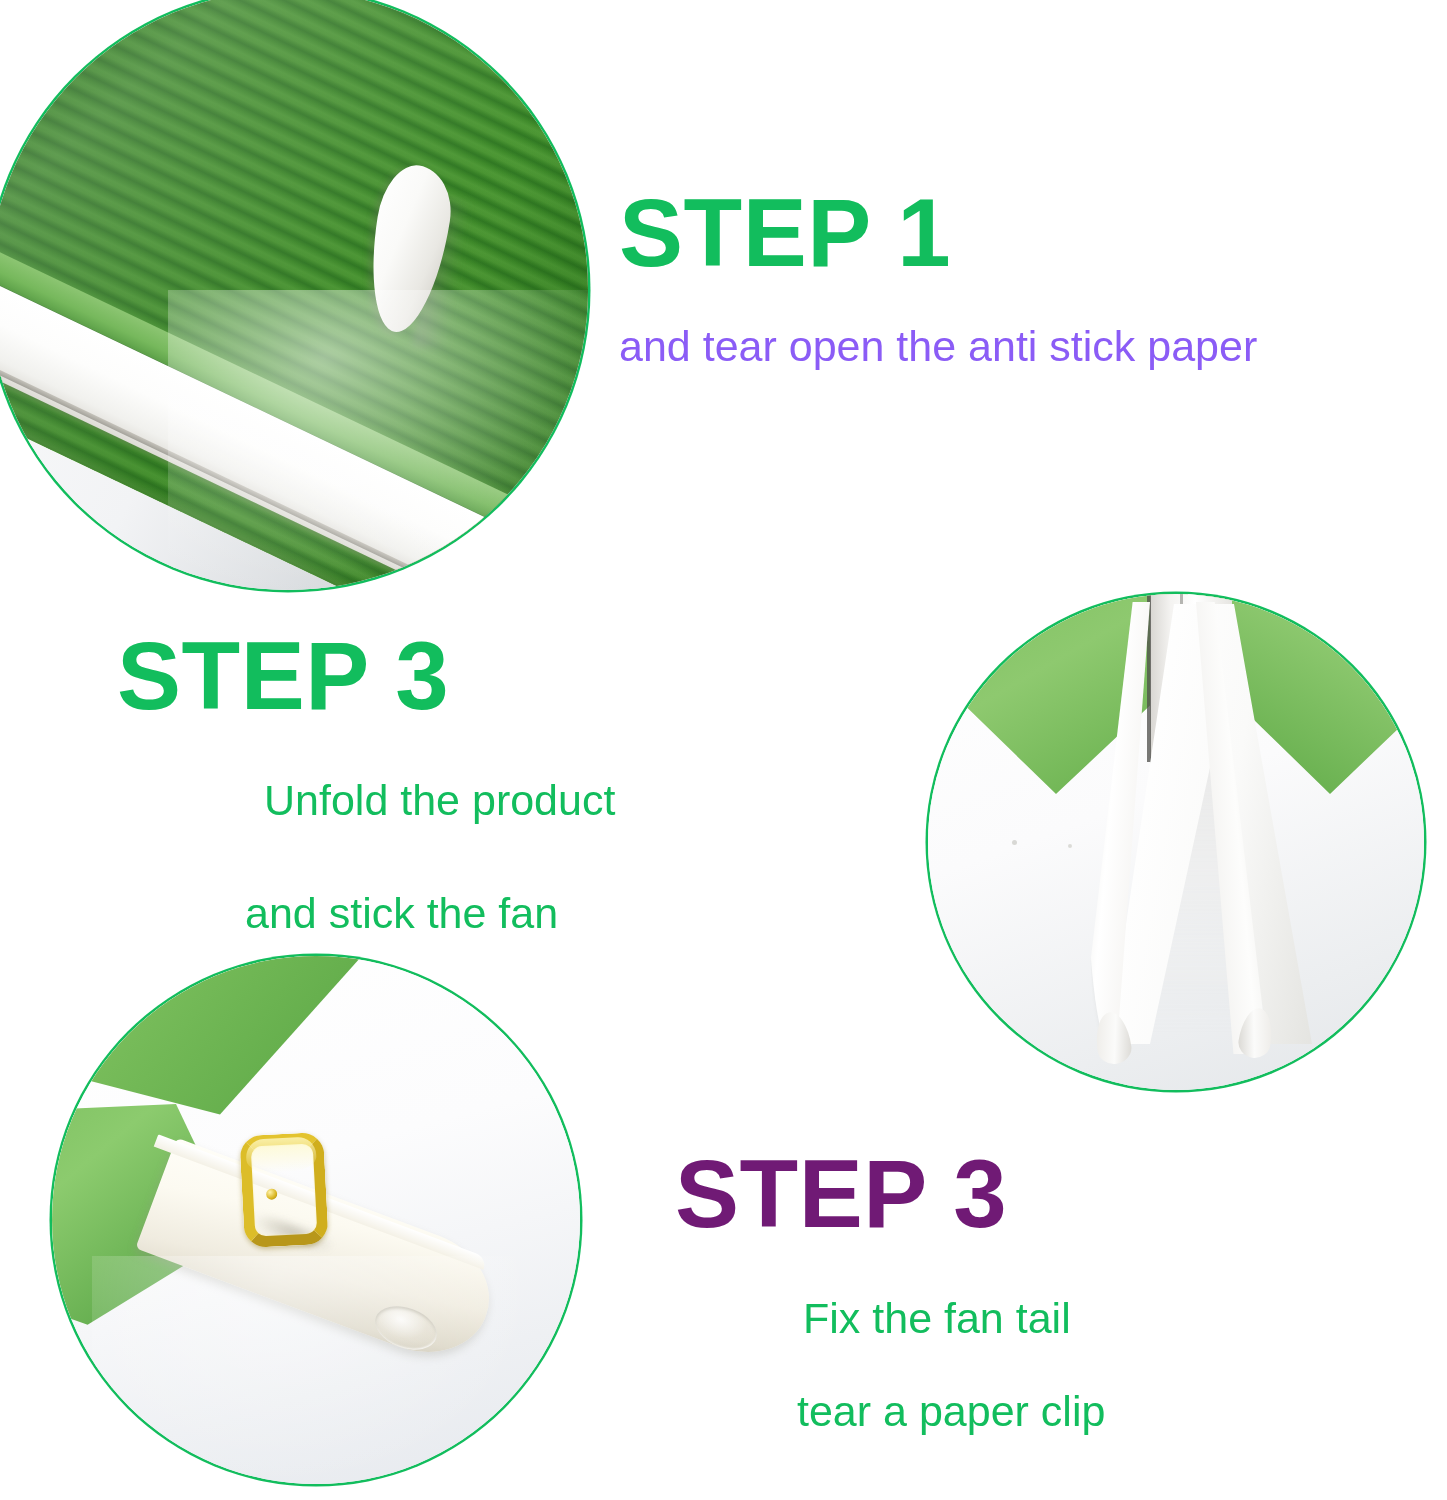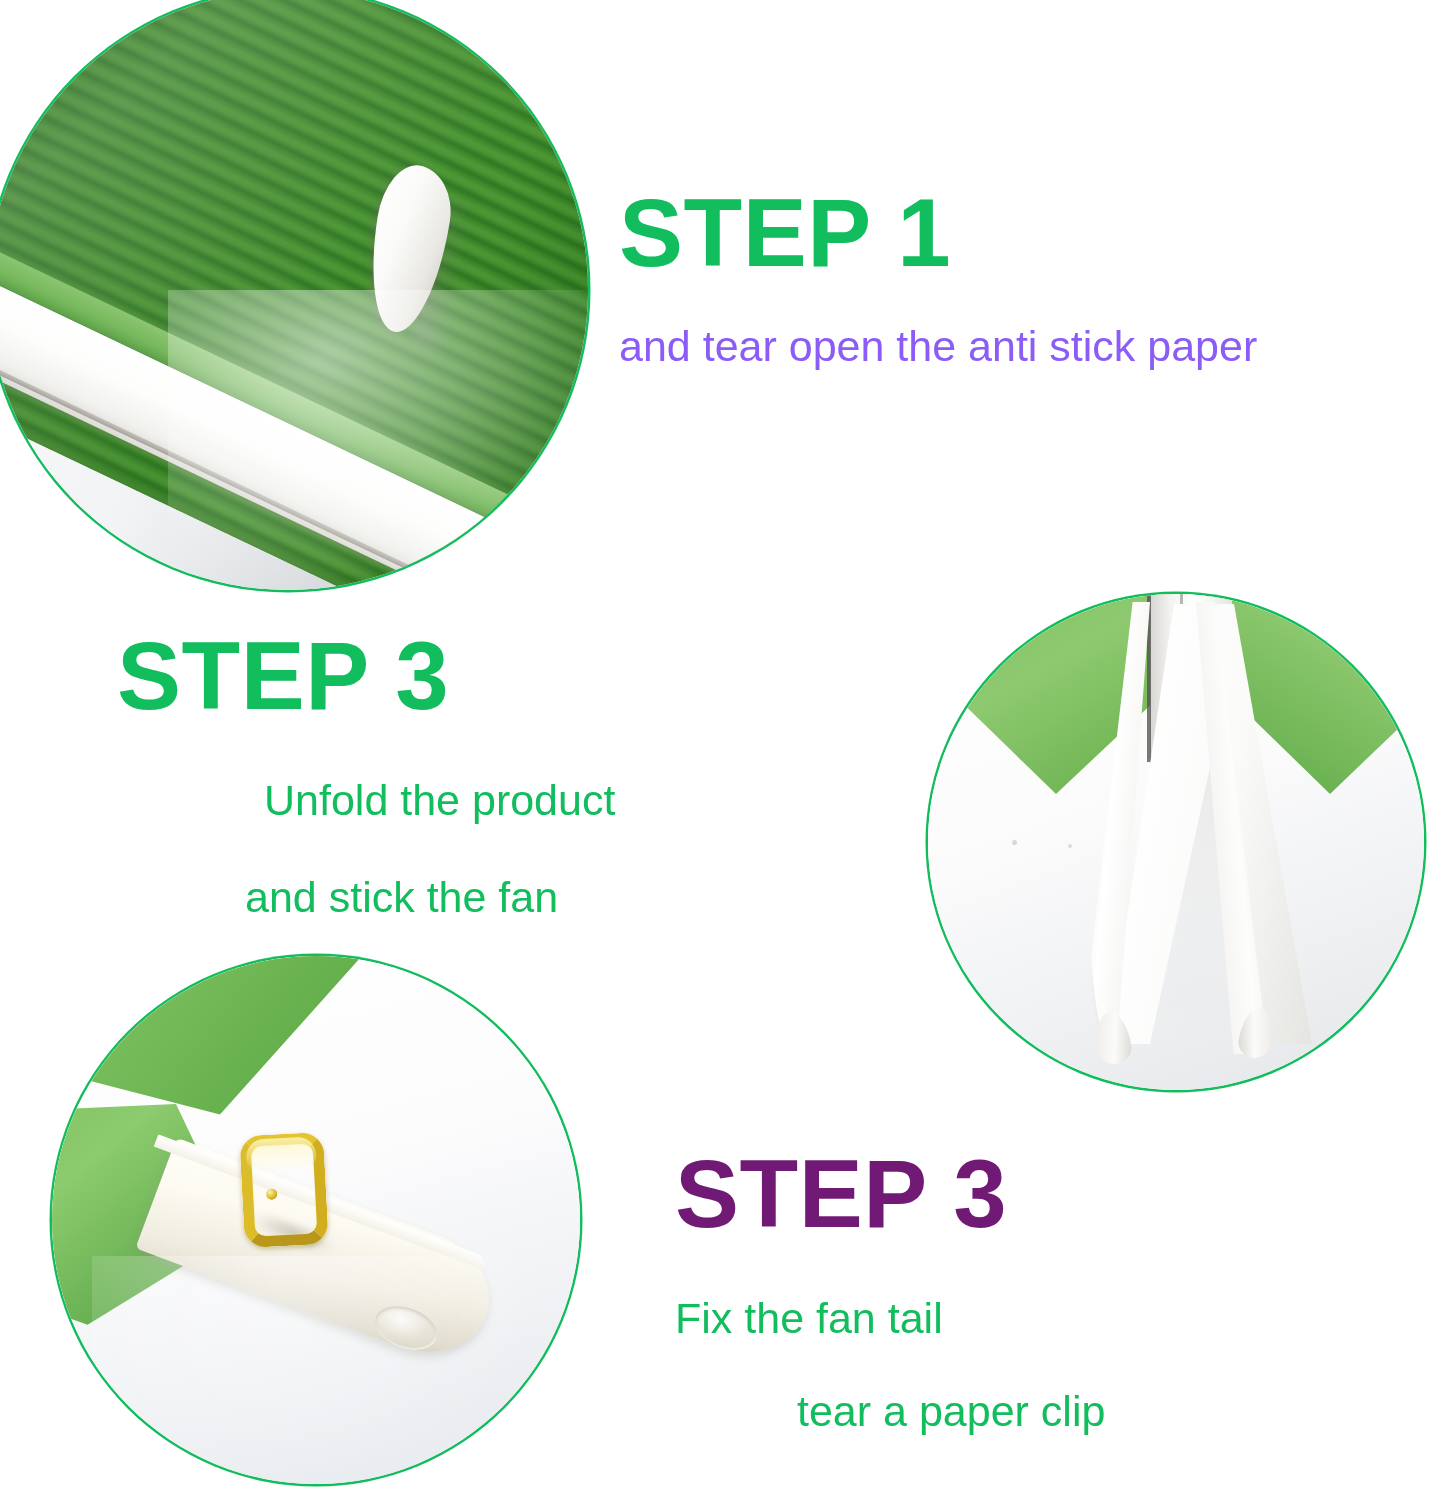--- a/index.html
+++ b/index.html
@@ -292,27 +292,27 @@
   #step-1 .step-title { font-size:96px; }
   #step-1 .step-line  { font-size:43px; line-height:1.0; }
   #step-1 .l1 { margin-top:52px; }
   #step-1 .l2 { margin-top:44px; }
 
   
   #step-2 { left:117px; top:628px; text-align:left; }
   #step-2 .step-title { font-size:96px; }
   #step-2 .step-line  { font-size:43px; }
   #step-2 .l1 { margin-top:52px; margin-left:147px; }
-  #step-2 .l2 { margin-top:48px; margin-left:128px; }
+  #step-2 .l2 { margin-top:64px; margin-left:128px; }
 
   
   #step-3 { left:675px; top:1146px; text-align:left; }
   #step-3 .step-title { font-size:96px; }
   #step-3 .step-line  { font-size:43px; }
-  #step-3 .l1 { margin-top:52px; }
+  #step-3 .l1 { margin-top:52px; margin-left:128px; }
   #step-3 .l2 { margin-top:44px; margin-left:122px; }
 </style>
 </head>
 <body>
 
 <div class="photo-circle" id="circle-1" style="box-shadow: rgb(18, 189, 93) 0px 0px 0px 2.5px;">
   <div class="photo-inner">
     <div class="c1-bg"></div>
     <div class="c1-fan">
       <div class="c1-fan-wash"></div>

